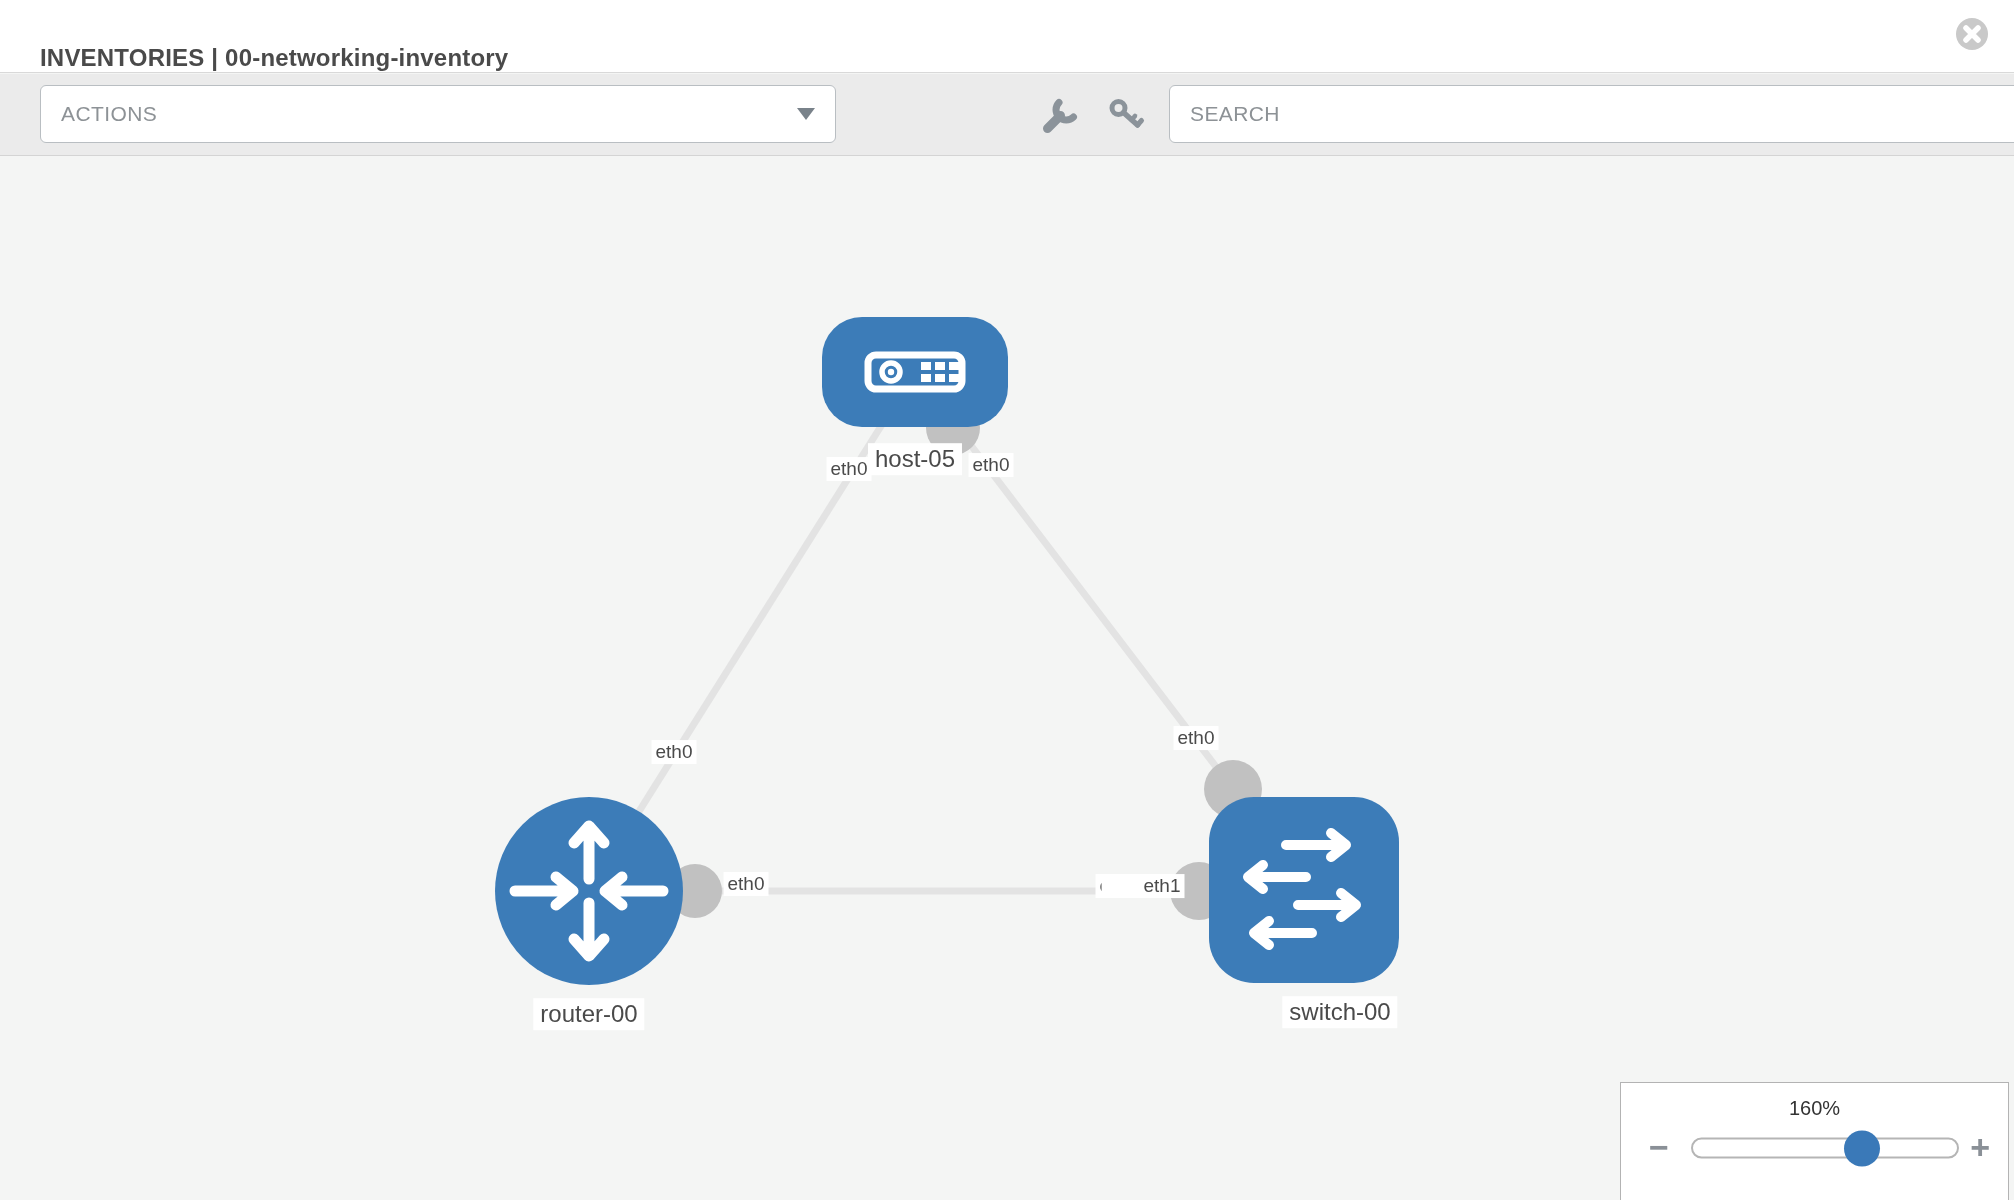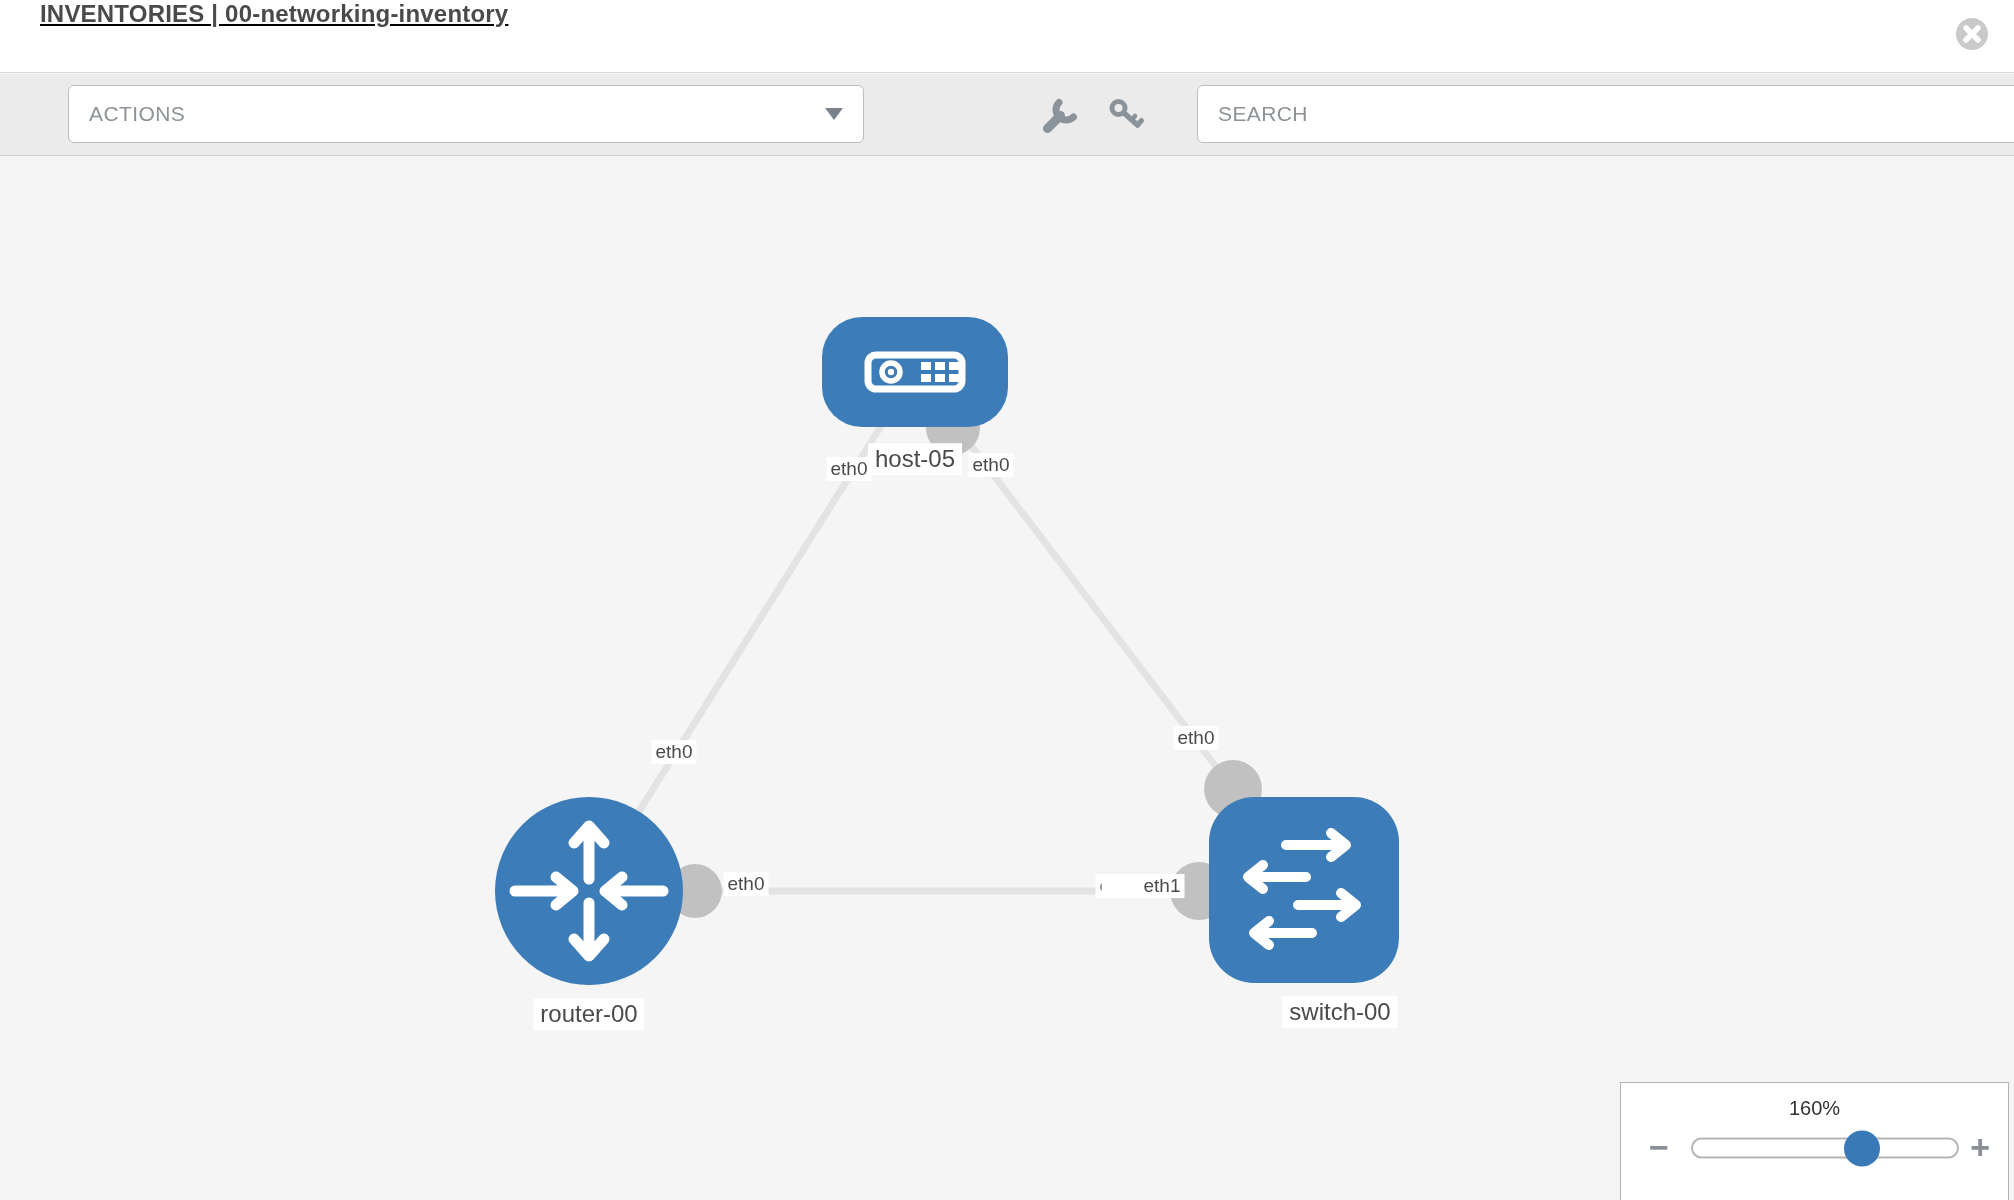--- a/index.html
+++ b/index.html
@@ -14,33 +14,33 @@
 
   
   .eth-label, .node-label { position:absolute; transform:translate(-50%,-50%);
     background:#ffffff; color:#4a4a4a; white-space:nowrap; line-height:1.15; }
   .eth-label  { font-size:19px; padding:1px 4px; }
   .node-label { font-size:24px; padding:2px 7px; }
 
   
   .titlebar { position:absolute; left:0; top:0; width:2014px; height:73px;
     background:#ffffff; border-bottom:1px solid #d9d9d9; z-index:2;
-    display:flex; align-items:flex-start;text-decoration:underline; }
+    display:flex; align-items:flex-end; }
   .titlebar h1 { margin-left:40px; font-size:24px; font-weight:700;
     color:#4a4a4a; letter-spacing:0.2px; }
   .close-btn { position:absolute; right:24px; top:16px; width:36px; height:36px;
     cursor:pointer; }
 
   
   .toolbar { position:absolute; left:0; top:74px; width:2014px; height:82px;
     background:#ebebeb; border-bottom:1px solid #d4d4d4; z-index:2; }
   .dropdown { position:absolute; top:11px; height:58px; background:#ffffff;
     border:1px solid #b9bec2; border-radius:6px; display:flex;
     align-items:center; justify-content:space-between; padding:0 20px;
-    cursor:pointer;margin-left:28px; }
+    cursor:pointer; }
   .dropdown .ph { font-size:21px; color:#8d9296; letter-spacing:0.4px; }
   .caret { width:0; height:0; border-left:9px solid transparent;
     border-right:9px solid transparent; border-top:12px solid #79828a; }
   .dd-actions { left:40px;  width:796px; }
   .dd-search  { left:1169px; width:884px; }
   .tool-icons { position:absolute; left:1040px; top:22px; display:flex;
     gap:26px; }
   .tool-icons svg { cursor:pointer; }
 
   

